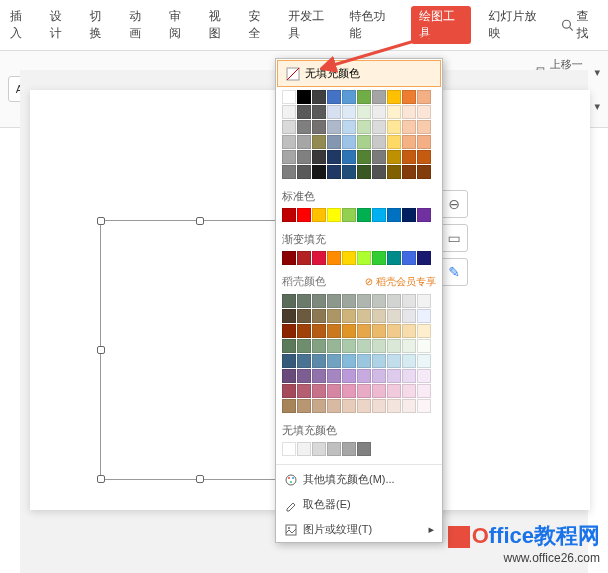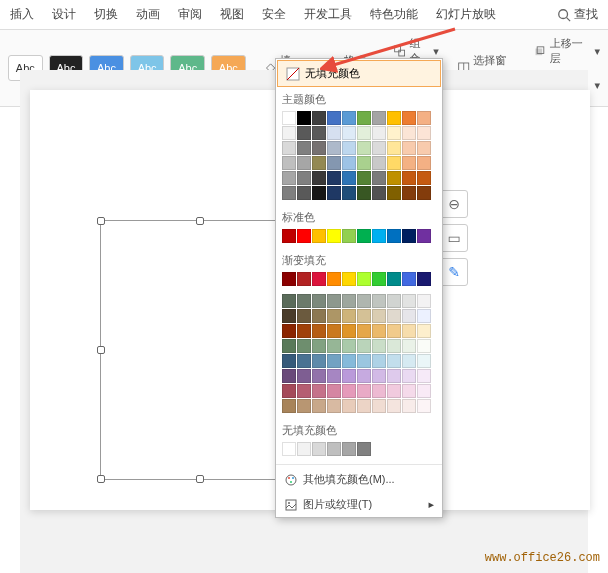--- a/index.html
+++ b/index.html
@@ -33,36 +33,37 @@
 .sw { width: 14px; height: 14px; border: 1px solid rgba(0,0,0,.12); cursor: pointer; }
 .premium { display: flex; align-items: center; justify-content: space-between; padding: 3px 6px; }
 .premium .l { color: #777; }
 .premium .r { color: #e67e22; font-size: 10px; }
 .sep { border-top: 1px solid #e5e5e5; margin: 2px 0; }
 .dd-foot .dd-row { color: #444; }
 .arrow { position: absolute; left: 320px; top: 24px; z-index: 20; pointer-events: none; }
 .watermark { position: absolute; right: 8px; bottom: 8px; text-align: right; font-weight: bold; }
 .watermark .t { color: #1a73e8; font-size: 22px; }
 .watermark .o { color: #e74c3c; }
-.watermark .u { color: #a16207; font-size: 12px; font-weight: normal; font-family: Liberation Mono, monospace; }
+.watermark .u { color: #404040; font-size: 12px; font-weight: normal; }
 .wsq { display: inline-block; width: 22px; height: 22px; background: #e74c3c; color: #fff; margin-right: 2px; vertical-align: middle; }
 </style>
 </head>
 <body>
 
 <div class="tabs">
   <span class="tab">插入</span>
   <span class="tab">设计</span>
   <span class="tab">切换</span>
   <span class="tab">动画</span>
   <span class="tab">审阅</span>
   <span class="tab">视图</span>
   <span class="tab">安全</span>
   <span class="tab">开发工具</span>
   <span class="tab">特色功能</span>
+  <span class="tab active">绘图工具</span>
   <span class="tab">幻灯片放映</span>
   <span class="srch">
     <svg class="ico" viewBox="0 0 16 16">
         <circle cx="7" cy="7" r="5" fill="none" stroke="#666" stroke-width="1.5"></circle>
         <line x1="11" y1="11" x2="15" y2="15" stroke="#666" stroke-width="1.5"></line>
       </svg>
     <span>查找</span>
   </span>
 </div>
 
@@ -146,21 +147,20 @@
 </div>
 
 <div class="dropdown">
   <div class="dd-row sel">
     <svg class="ico" viewBox="0 0 14 14">
         <rect x="1" y="1" width="12" height="12" fill="#fff" stroke="#999"></rect>
         <line x1="1" y1="13" x2="13" y2="1" stroke="#c00"></line>
       </svg>
     <span>无填充颜色</span>
   </div>
-  <div class="dd-sec">主题颜色</div>
   <div class="swatches" id="theme-sw">
       <div class="sw" style="background: rgb(255, 255, 255);"></div>
       <div class="sw" style="background: rgb(0, 0, 0);"></div>
       <div class="sw" style="background: rgb(64, 64, 64);"></div>
       <div class="sw" style="background: rgb(68, 114, 196);"></div>
       <div class="sw" style="background: rgb(91, 155, 213);"></div>
       <div class="sw" style="background: rgb(112, 173, 71);"></div>
       <div class="sw" style="background: rgb(165, 165, 165);"></div>
       <div class="sw" style="background: rgb(255, 192, 0);"></div>
       <div class="sw" style="background: rgb(237, 125, 49);"></div>
@@ -235,20 +235,24 @@
       <div class="sw" style="background: rgb(178, 34, 34);"></div>
       <div class="sw" style="background: rgb(220, 20, 60);"></div>
       <div class="sw" style="background: rgb(255, 140, 0);"></div>
       <div class="sw" style="background: rgb(255, 215, 0);"></div>
       <div class="sw" style="background: rgb(173, 255, 47);"></div>
       <div class="sw" style="background: rgb(50, 205, 50);"></div>
       <div class="sw" style="background: rgb(0, 139, 139);"></div>
       <div class="sw" style="background: rgb(65, 105, 225);"></div>
       <div class="sw" style="background: rgb(25, 25, 112);"></div>
     </div>
+  <div class="premium">
+    <span class="l">稻壳颜色</span>
+    <span class="r">⊘ 稻壳会员专享</span>
+  </div>
   <div class="swatches" id="prem-sw">
       <div class="sw" style="background: rgb(90, 107, 90);"></div>
       <div class="sw" style="background: rgb(107, 122, 107);"></div>
       <div class="sw" style="background: rgb(124, 137, 124);"></div>
       <div class="sw" style="background: rgb(141, 152, 141);"></div>
       <div class="sw" style="background: rgb(158, 167, 158);"></div>
       <div class="sw" style="background: rgb(175, 182, 175);"></div>
       <div class="sw" style="background: rgb(192, 197, 192);"></div>
       <div class="sw" style="background: rgb(209, 212, 209);"></div>
       <div class="sw" style="background: rgb(226, 227, 226);"></div>
@@ -339,20 +343,26 @@
         <svg class="ico" viewBox="0 0 14 14">
           <circle cx="7" cy="7" r="5" fill="none" stroke="#666"></circle>
           <circle cx="5" cy="5" r="1" fill="#e74c3c"></circle>
           <circle cx="9" cy="5" r="1" fill="#3498db"></circle>
           <circle cx="7" cy="9" r="1" fill="#2ecc71"></circle>
         </svg>
         <span>其他填充颜色(M)...</span>
       </div>
     <div class="dd-row">
         <svg class="ico" viewBox="0 0 14 14">
+          <path d="M3 11l6-6 2 2-6 6-2 0z" fill="none" stroke="#666"></path>
+        </svg>
+        <span>取色器(E)</span>
+      </div>
+    <div class="dd-row">
+        <svg class="ico" viewBox="0 0 14 14">
           <rect x="2" y="2" width="10" height="10" fill="none" stroke="#666"></rect>
           <circle cx="5" cy="5" r="1" fill="#666"></circle>
           <path d="M2 10l3-3 3 3 4-4" fill="none" stroke="#666"></path>
         </svg>
         <span>图片或纹理(T)</span>
         <span style="margin-left:auto">▸</span>
       </div>
 
   </div>
 </div>
@@ -360,14 +370,15 @@
 <svg class="arrow" width="140" height="50">
     <defs>
       <marker id="ah" markerWidth="10" markerHeight="10" refX="2" refY="3" orient="auto">
         <path d="M0 0L6 3L0 6z" fill="#e74c3c"></path>
       </marker>
     </defs>
     <line x1="135" y1="5" x2="10" y2="42" stroke="#e74c3c" stroke-width="3" marker-end="url(#ah)"></line>
   </svg>
 
 <div class="watermark">
+  <div class="t"><span class="wsq"></span><span class="o">O</span><span>ffice教程网</span></div>
   <div class="u">www.office26.com</div>
 </div>
 
 </body></html>

